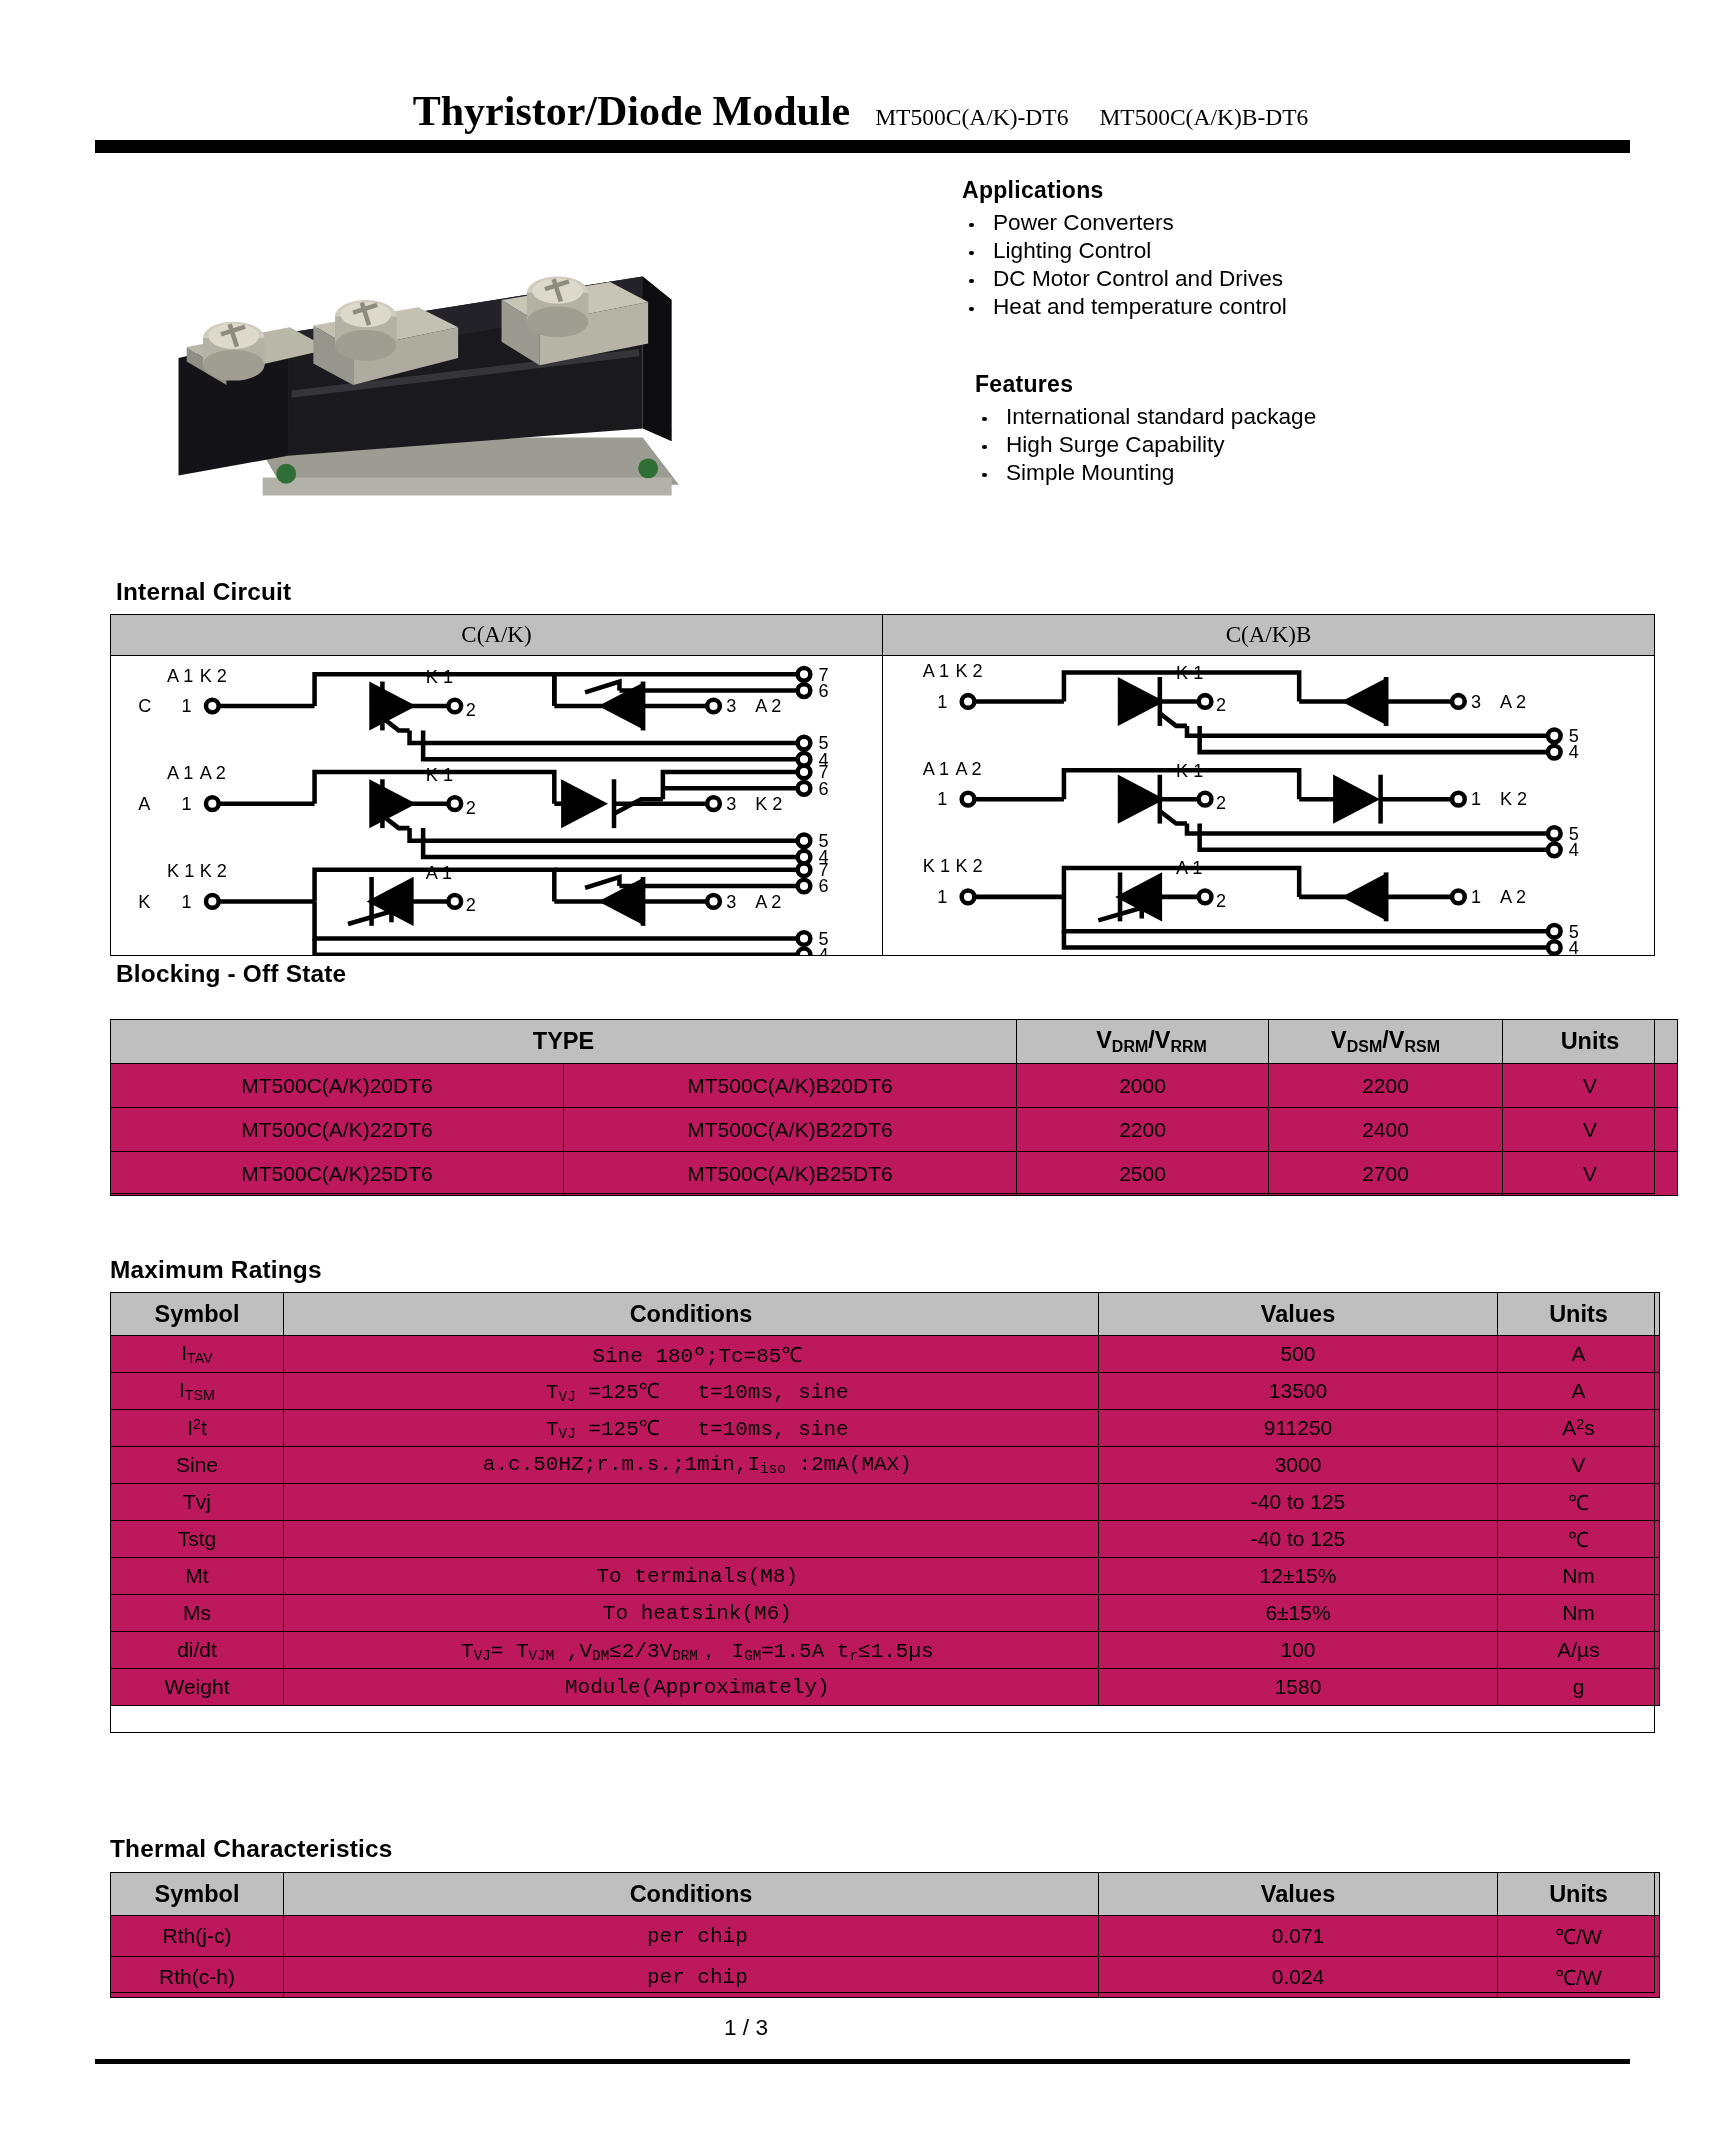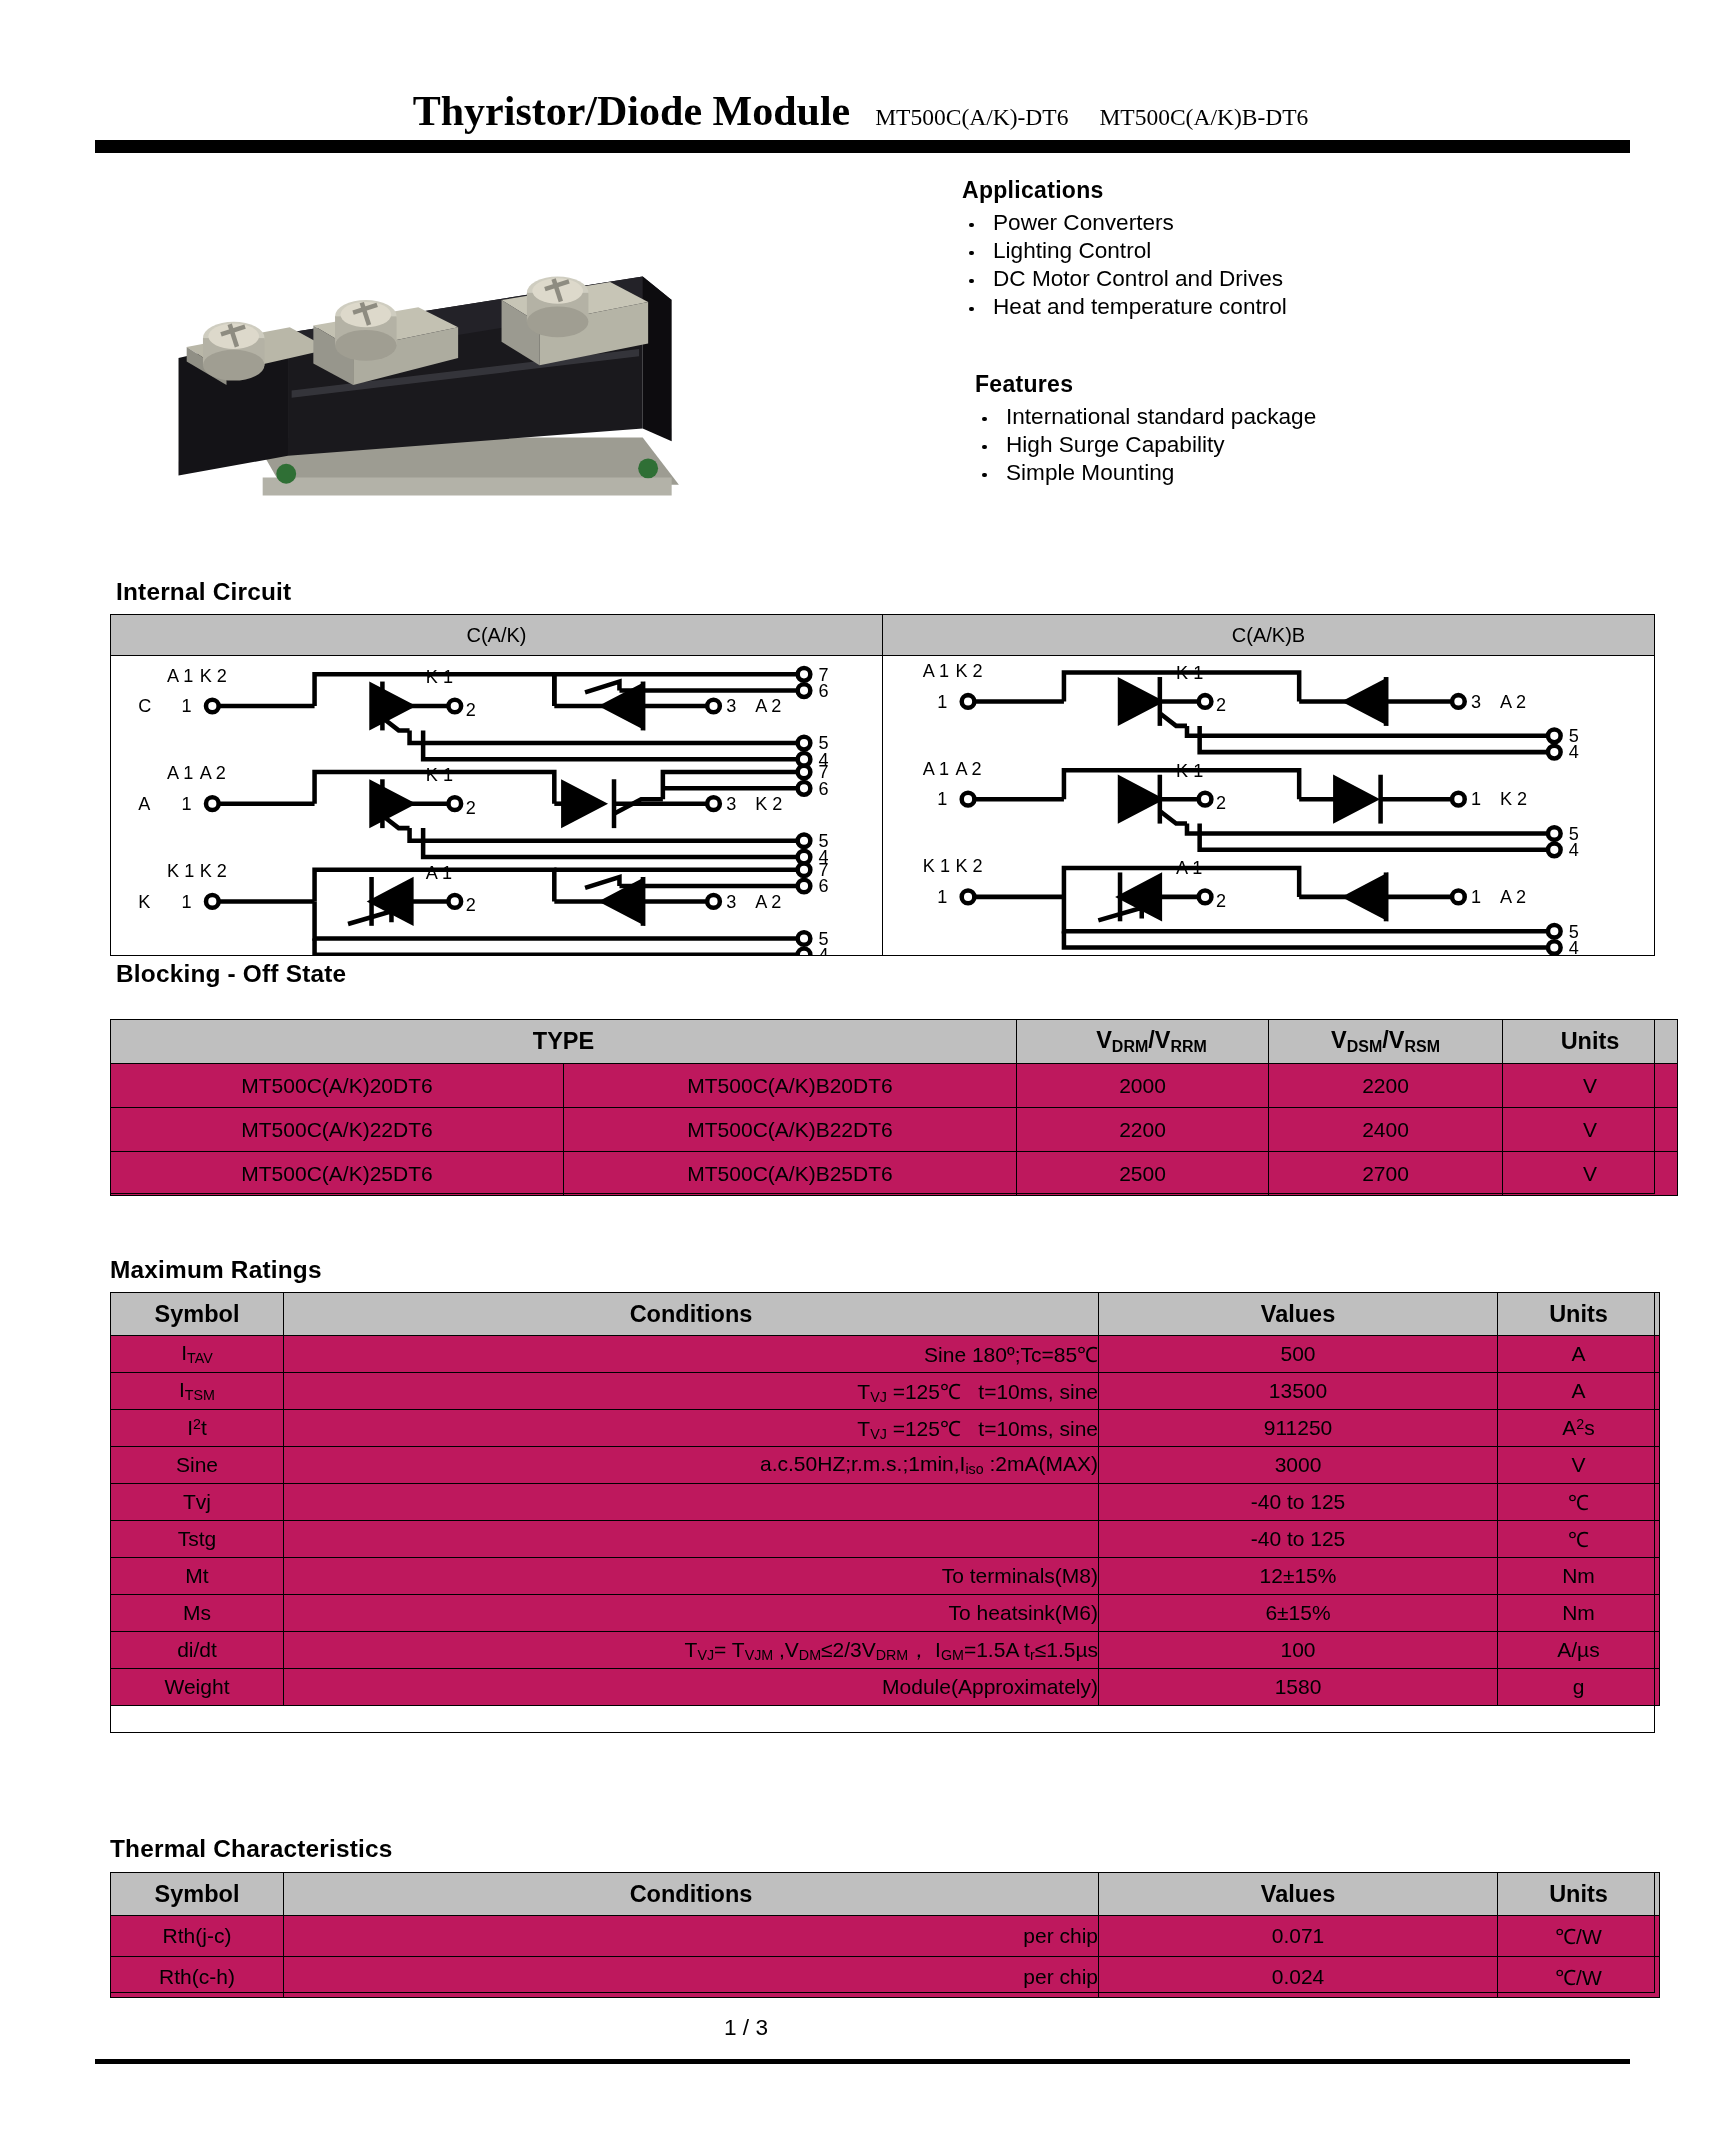--- a/index.html
+++ b/index.html
@@ -120,22 +120,22 @@
     display: flex;
     height: 40px;
     background: #bfbfbf;
     border-bottom: 1.8px solid #000;
   }
   .circuit-headbar > div {
     flex: 1 1 50%;
     display: flex;
     align-items: center;
     justify-content: center;
-    font-family: Liberation Sans, sans-serif;
-    font-size: 20px;
+    font-family: Liberation Serif, serif;
+    font-size: 23px;
   }
   .circuit-headbar > div:first-child { border-right: 1.8px solid #000; }
   .circuit-body {
     display: flex;
     height: 299px;
   }
   .circuit-body > div {
     flex: 1 1 50%;
     position: relative;
   }
@@ -155,22 +155,23 @@
     font-size: 21px;
     text-align: center;
     vertical-align: middle;
   }
   table.dt thead th {
     background: #bfbfbf;
     font-weight: bold;
     font-size: 23.5px;
   }
   table.dt .left {
-    text-align: right;
+    text-align: center;
     padding-left: 12.7px;
+    font-family: Liberation Mono, monospace;
   }
   .bold-frame {
     position: absolute;
     border: 1.8px solid #000;
     box-sizing: border-box;
     pointer-events: none;
   }
   sub { font-size: 0.68em; vertical-align: -0.22em; }
   sup { font-size: 0.68em; vertical-align: 0.45em; }
 

